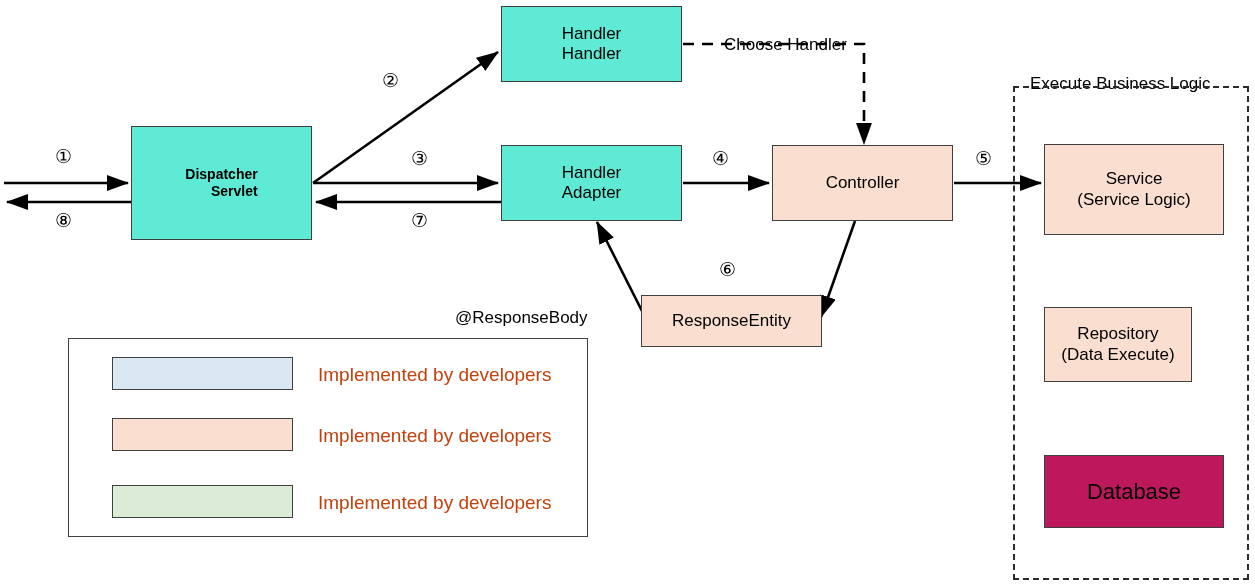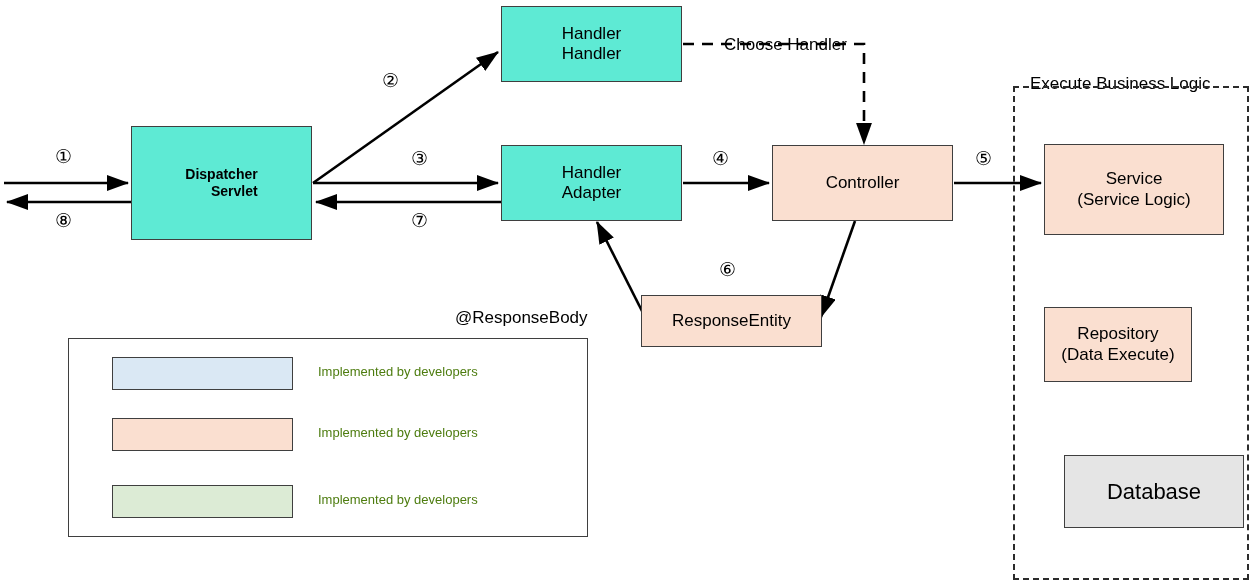--- a/index.html
+++ b/index.html
@@ -32,21 +32,21 @@
     display: flex;
     align-items: center;
     justify-content: center;
     text-align: center;
     line-height: 1.18;
     color: #000000;
     font-size: 17px;
   }
   .node.blue { background: #5eead4; text-align: right; }
   .node.peach { background: #fadfd0; }
-  .node.green { background: #e5e5e5; margin-left: 20px; }
+  .node.green { background: #be185d; }
   .node.bold { font-weight: bold; font-size: 14px; }
   .node.big { font-size: 22px; }
 
   .plainlabel {
     position: absolute;
     color: #000000;
     font-size: 17px;
     white-space: nowrap;
     margin-top: 30px;
   }
@@ -68,22 +68,22 @@
     border: 1.6px solid #3f3f3f;
     background: #ffffff;
   }
   .swatch {
     position: absolute;
     box-sizing: border-box;
     border: 1.6px solid #3f3f3f;
   }
   .legendtext {
     position: absolute;
-    font-size: 13px;
-    color: #4d7c0f;
+    font-size: 19px;
+    color: #c2410c;
     white-space: nowrap;
   }
 </style>
 </head>
 <body>
 
 <div id="canvas">
 
   <svg class="wires" viewBox="0 0 1255 585">
     <defs>

